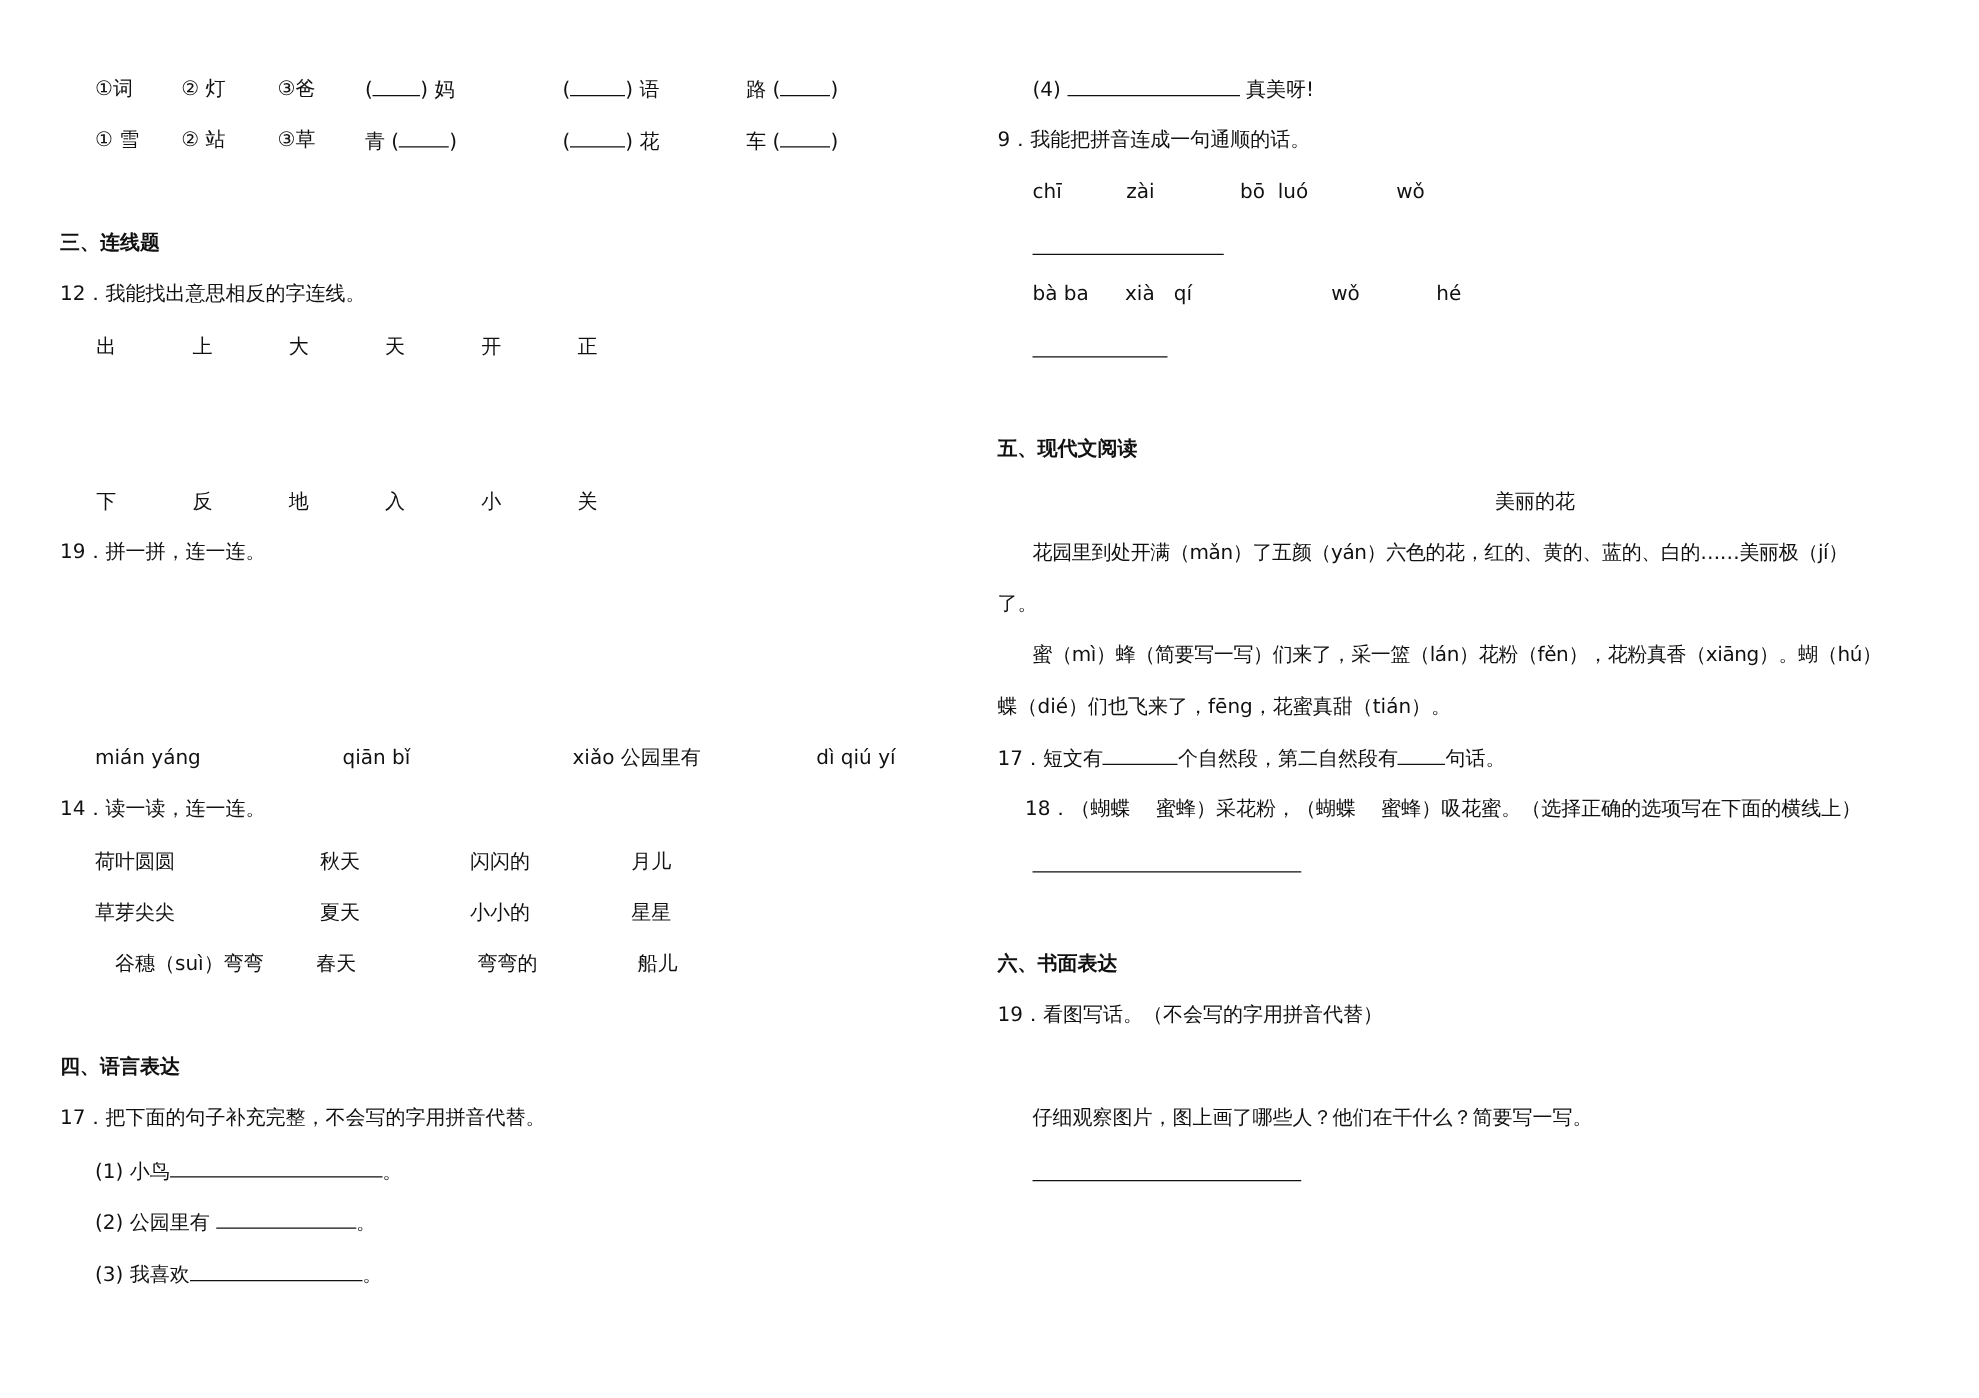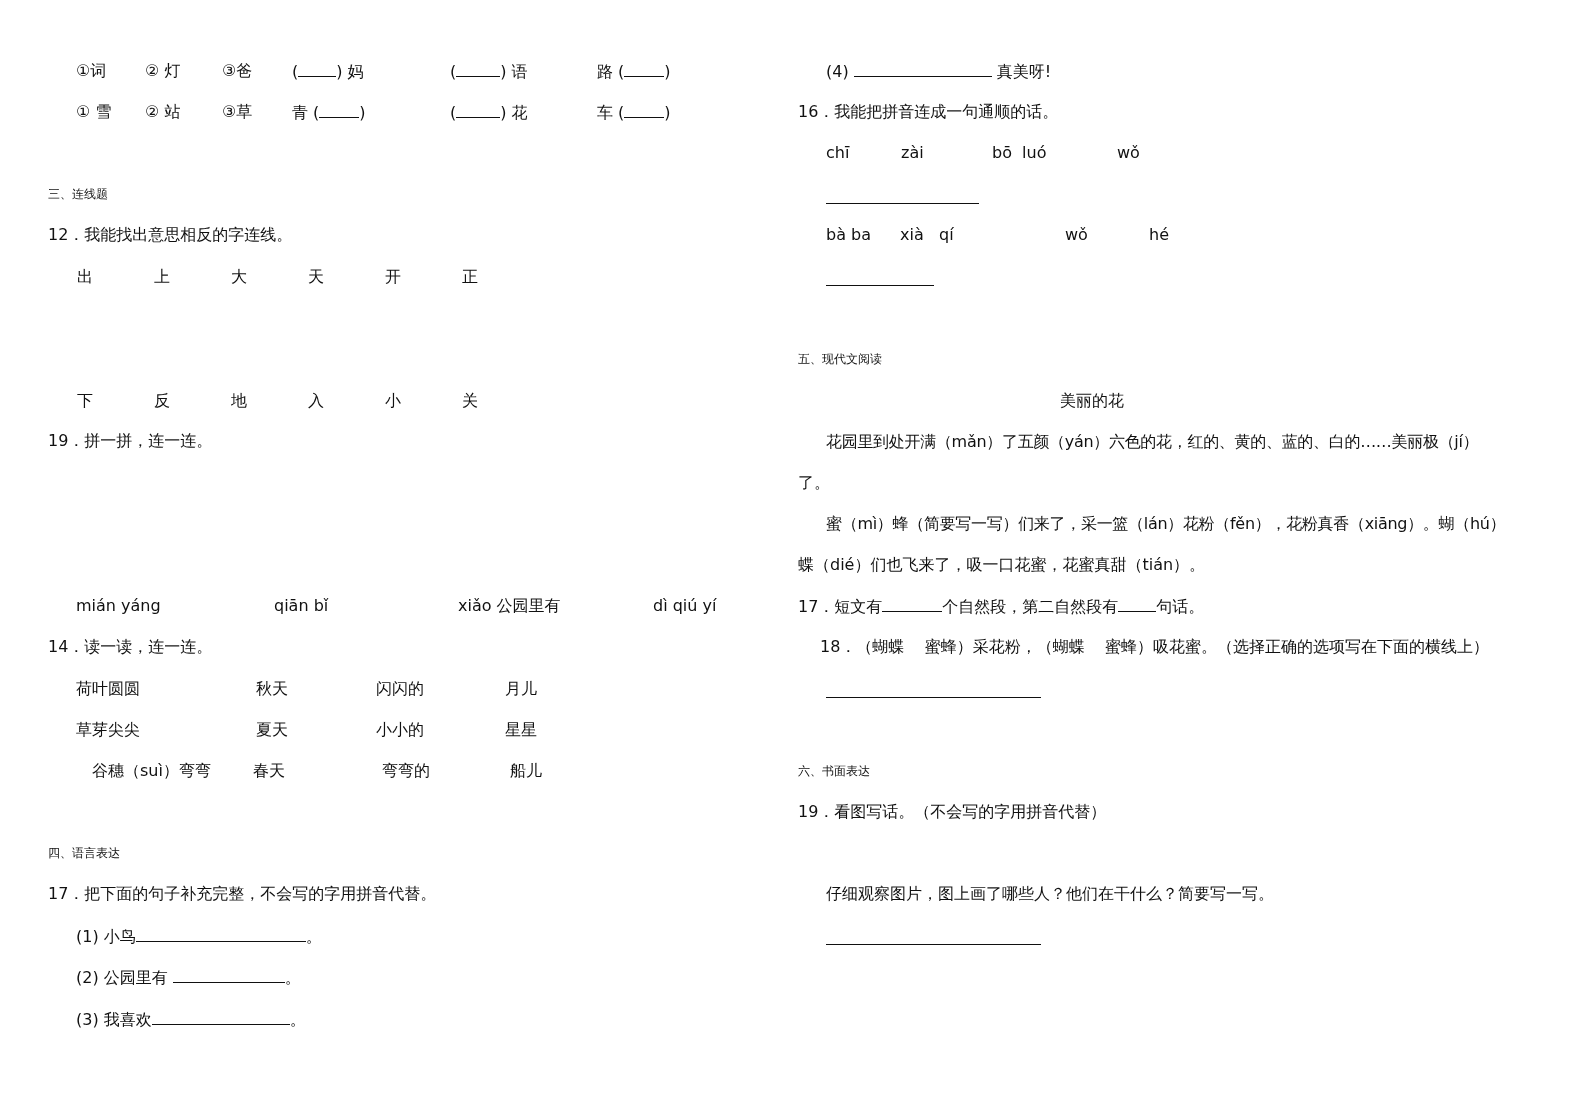--- a/index.html
+++ b/index.html
@@ -1,22 +1,22 @@
 <!DOCTYPE html>
 <html><head>
 <meta charset="utf-8">
 <style>
   html, body { margin: 0; padding: 0; background: #ffffff; }
   body { width: 1583px; height: 1118px; position: relative; overflow: hidden;
          font-family: "DejaVu Sans", "Liberation Sans", sans-serif; color: #111; font-size: 16px; }
   .t { position: absolute; white-space: pre; line-height: 20px; font-size: 16px; }
-  .h { position: absolute; white-space: pre; line-height: 20px; font-size: 12px; font-weight: normal; }
+  .h { position: absolute; white-space: pre; line-height: 20px; font-size: 16px; font-weight: bold; }
   .blank { display: inline-block; border-bottom: 1px solid #111; height: 15px; vertical-align: baseline; }
   .line { position: absolute; border-bottom: 1px solid #111; height: 0; }
-  .center { text-align: left; }
+  .center { text-align: right; }
 </style>
 </head>
 <body>
 
 <div>
   <span class="t" style="left:76px;top:61px">①词</span>
   <span class="t" style="left:145px;top:61px">② 灯</span>
   <span class="t" style="left:222px;top:61px">③爸</span>
   <span class="t" style="left:292px;top:61px"><span>(</span><span class="blank" style="width:38px"></span><span>) 妈</span></span>
   <span class="t" style="left:450px;top:61px"><span>(</span><span class="blank" style="width:44px"></span><span>) 语</span></span>
@@ -77,42 +77,42 @@
 </div>
 
 <div class="h" style="left:48px;top:843px">四、语言表达</div>
 <div class="t" style="left:48px;top:884px">17．把下面的句子补充完整，不会写的字用拼音代替。</div>
 <div class="t" style="left:76px;top:926px"><span>(1)</span> <span>小鸟</span><span class="blank" style="width:170px"></span><span>。</span></div>
 <div class="t" style="left:76px;top:967px"><span>(2)</span> <span>公园里有 </span><span class="blank" style="width:112px"></span><span>。</span></div>
 <div class="t" style="left:76px;top:1009px"><span>(3)</span> <span>我喜欢</span><span class="blank" style="width:138px"></span><span>。</span></div>
 
 <div class="t" style="left:826px;top:61px"><span>(4)</span> <span class="blank" style="width:138px"></span><span> 真美呀!</span></div>
 
-<div class="t" style="left:798px;top:102px">16．我能把拼音连成一句通顺的话。</div>
+<div class="t" style="left:798px;top:102px">9．我能把拼音连成一句通顺的话。</div>
 <div>
   <span class="t" style="left:826px;top:143px">chī</span>
   <span class="t" style="left:901px;top:143px">zài</span>
   <span class="t" style="left:992px;top:143px">bō  luó</span>
   <span class="t" style="left:1117px;top:143px">wǒ</span>
 </div>
 <div class="line" style="left:826px;top:203px;width:153px"></div>
 <div>
   <span class="t" style="left:826px;top:225px">bà ba</span>
   <span class="t" style="left:900px;top:225px">xià   qí</span>
   <span class="t" style="left:1065px;top:225px">wǒ</span>
   <span class="t" style="left:1149px;top:225px">hé</span>
 </div>
 <div class="line" style="left:826px;top:285px;width:108px"></div>
 
 <div class="h" style="left:798px;top:349px">五、现代文阅读</div>
 <div class="t center" style="left:1060px;top:391px;width:200px">美丽的花</div>
 <div class="t" style="left:826px;top:432px;letter-spacing:-0.3px">花园里到处开满（mǎn）了五颜（yán）六色的花，红的、黄的、蓝的、白的……美丽极（jí）</div>
 <div class="t" style="left:798px;top:473px">了。</div>
 <div class="t" style="left:826px;top:514px;letter-spacing:-0.3px">蜜（mì）蜂（简要写一写）们来了，采一篮（lán）花粉（fěn），花粉真香（xiāng）。蝴（hú）</div>
-<div class="t" style="left:798px;top:555px">蝶（dié）们也飞来了，吸一口花蜜，花蜜真甜（tián）。</div>
+<div class="t" style="left:798px;top:555px">蝶（dié）们也飞来了，fēng，花蜜真甜（tián）。</div>
 
 <div class="t" style="left:798px;top:596px"><span>17．短文有</span><span class="blank" style="width:60px"></span><span>个自然段，第二自然段有</span><span class="blank" style="width:38px"></span><span>句话。</span></div>
 <div class="t" style="left:820px;top:637px">18．（蝴蝶    蜜蜂）采花粉，（蝴蝶    蜜蜂）吸花蜜。（选择正确的选项写在下面的横线上）</div>
 <div class="line" style="left:826px;top:697px;width:215px"></div>
 
 <div class="h" style="left:798px;top:761px">六、书面表达</div>
 <div class="t" style="left:798px;top:802px">19．看图写话。（不会写的字用拼音代替）</div>
 <div class="t" style="left:826px;top:884px">仔细观察图片，图上画了哪些人？他们在干什么？简要写一写。</div>
 <div class="line" style="left:826px;top:944px;width:215px"></div>
 

